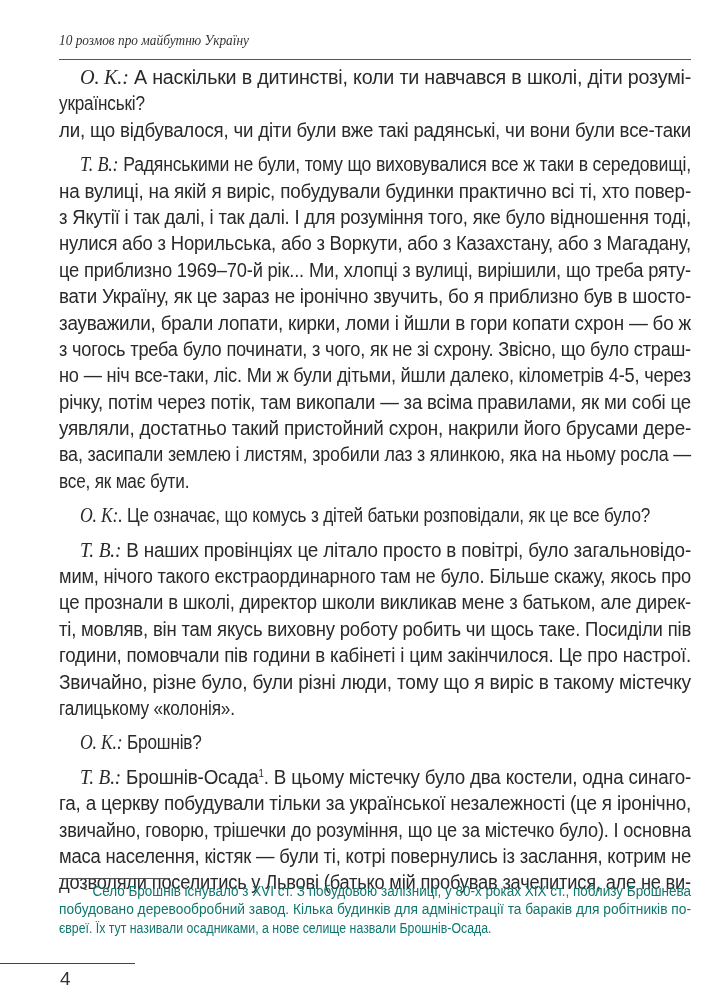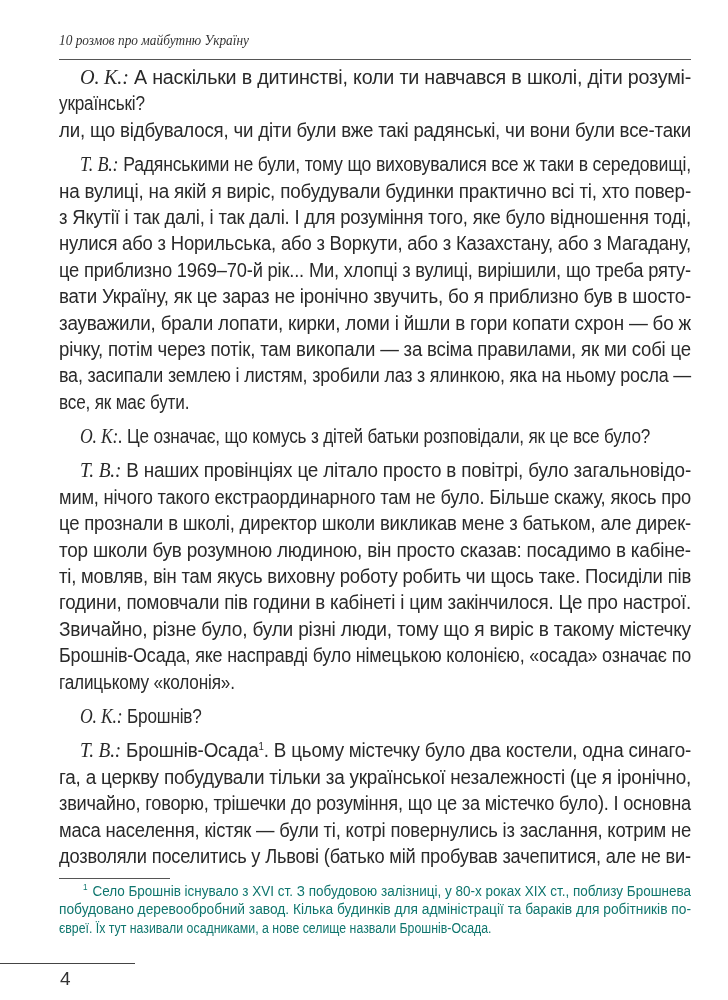--- a/index.html
+++ b/index.html
@@ -71,38 +71,39 @@
     </div>
     <div class="para-gap"></div>
     <div>
       <div class="line indent"><span class="inner" style="transform: scaleX(0.9033);"><span class="speaker">Т. В.:</span><span> Радянськими не були, тому що виховувалися все ж таки в середовищі,</span></span></div>
       <div class="line"><span class="inner" style="transform: scaleX(0.9657);"><span>на вулиці, на якій я виріс, побудували будинки практично всі ті, хто повер-</span></span></div>
       <div class="line"><span class="inner" style="transform: scaleX(0.9475);"><span>з Якутії і так далі, і так далі. І для розуміння того, яке було відношення тоді,</span></span></div>
       <div class="line"><span class="inner" style="transform: scaleX(0.9465);"><span>нулися або з Норильська, або з Воркути, або з Казахстану, або з Магадану,</span></span></div>
       <div class="line"><span class="inner" style="transform: scaleX(0.9389);"><span>це приблизно 1969–70-й рік... Ми, хлопці з вулиці, вирішили, що треба ряту-</span></span></div>
       <div class="line"><span class="inner" style="transform: scaleX(0.9599);"><span>вати Україну, як це зараз не іронічно звучить, бо я приблизно був в шосто-</span></span></div>
       <div class="line"><span class="inner" style="transform: scaleX(0.9668);"><span>зауважили, брали лопати, кирки, ломи і йшли в гори копати схрон — бо ж</span></span></div>
+      <div class="line"><span class="inner" style="transform: scaleX(0.9325);"><span>з чогось треба було починати, з чого, як не зі схрону. Звісно, що було страш-</span></span></div>
+      <div class="line"><span class="inner" style="transform: scaleX(0.9327);"><span>но — ніч все-таки, ліс. Ми ж були дітьми, йшли далеко, кілометрів 4-5, через</span></span></div>
       <div class="line"><span class="inner" style="transform: scaleX(0.9544);"><span>річку, потім через потік, там викопали — за всіма правилами, як ми собі це</span></span></div>
+      <div class="line"><span class="inner" style="transform: scaleX(0.9674);"><span>уявляли, достатньо такий пристойний схрон, накрили його брусами дере-</span></span></div>
       <div class="line"><span class="inner" style="transform: scaleX(0.917);"><span>ва, засипали землею і листям, зробили лаз з ялинкою, яка на ньому росла —</span></span></div>
       <div class="line"><span class="inner" style="transform: scaleX(0.88);"><span>все, як має бути.</span></span></div>
     </div>
     <div class="para-gap"></div>
     <div>
       <div class="line indent"><span class="inner" style="transform: scaleX(0.88);"><span class="speaker">О. К:.</span><span> Це означає, що комусь з дітей батьки розповідали, як це все було?</span></span></div>
     </div>
     <div class="para-gap"></div>
     <div>
       <div class="line indent"><span class="inner" style="transform: scaleX(0.9677);"><span class="speaker">Т. В.:</span><span> В наших провінціях це літало просто в повітрі, було загальновідо-</span></span></div>
       <div class="line"><span class="inner" style="transform: scaleX(0.9375);"><span>мим, нічого такого екстраординарного там не було. Більше скажу, якось про</span></span></div>
       <div class="line"><span class="inner" style="transform: scaleX(0.9483);"><span>це прознали в школі, директор школи викликав мене з батьком, але дирек-</span></span></div>
-      <div class="line"><span class="inner" style="transform: scaleX(0.9696);"><span>тор школи був розумною людиною, він просто сказав: посадимо в кабіне-</span></span></div>
       <div class="line"><span class="inner" style="transform: scaleX(0.9484);"><span>ті, мовляв, він там якусь виховну роботу робить чи щось таке. Посиділи пів</span></span></div>
       <div class="line"><span class="inner" style="transform: scaleX(0.9596);"><span>години, помовчали пів години в кабінеті і цим закінчилося. Це про настрої.</span></span></div>
       <div class="line"><span class="inner" style="transform: scaleX(0.9793);"><span>Звичайно, різне було, були різні люди, тому що я виріс в такому містечку</span></span></div>
-      <div class="line"><span class="inner" style="transform: scaleX(0.9204);"><span>Брошнів-Осада, яке насправді було німецькою колонією, «осада» означає по</span></span></div>
       <div class="line"><span class="inner" style="transform: scaleX(0.88);"><span>галицькому «колонія».</span></span></div>
     </div>
     <div class="para-gap"></div>
     <div>
       <div class="line indent"><span class="inner" style="transform: scaleX(0.88);"><span class="speaker">О. К.:</span><span> Брошнів?</span></span></div>
     </div>
     <div class="para-gap"></div>
     <div>
       <div class="line indent"><span class="inner" style="transform: scaleX(0.9642);"><span class="speaker">Т. В.:</span> <span>Брошнів-Осада</span><span class="sup">1</span><span>. В цьому містечку було два костели, одна синаго-</span></span></div>
       <div class="line"><span class="inner" style="transform: scaleX(0.9685);"><span>га, а церкву побудували тільки за української незалежності (це я іронічно,</span></span></div>

